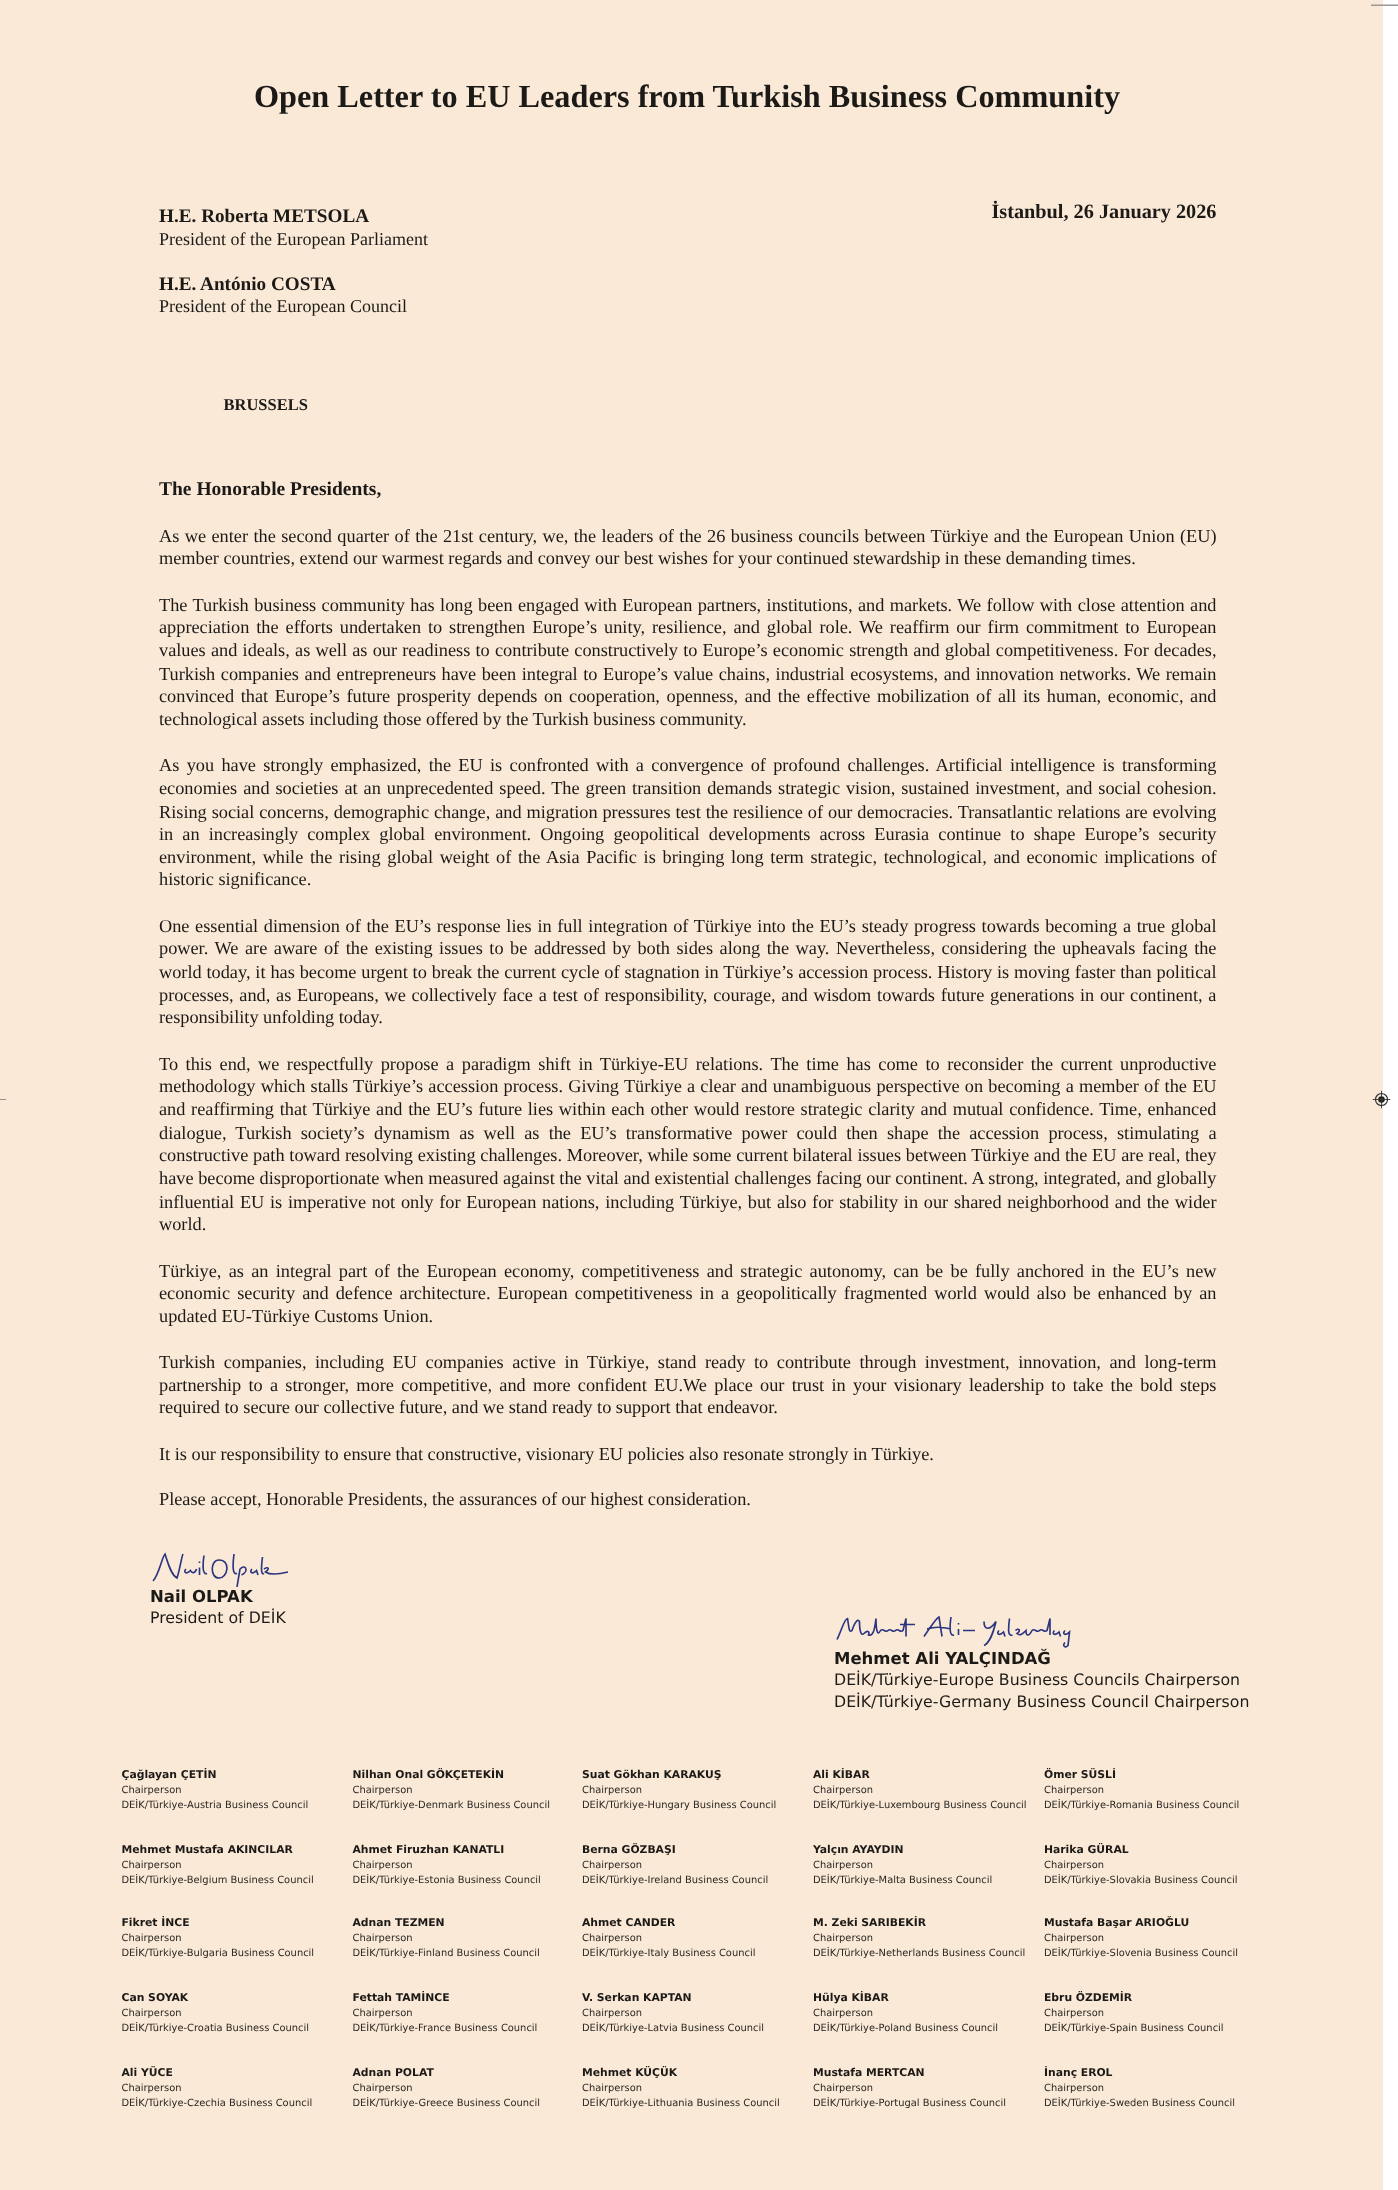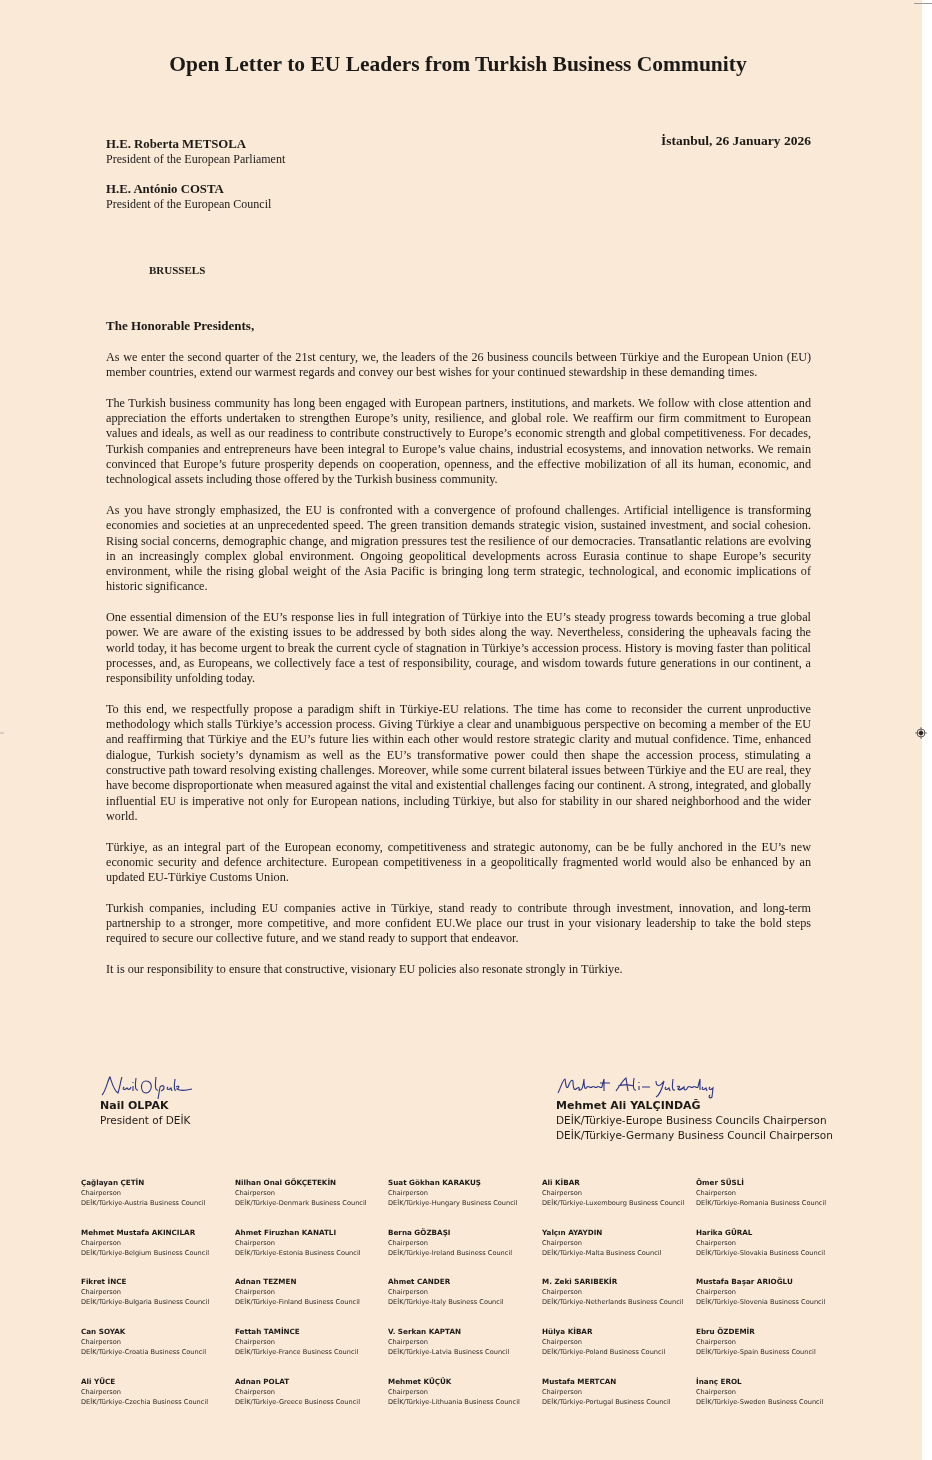--- a/index.html
+++ b/index.html
@@ -13,21 +13,21 @@
   .addr { position: absolute; left: 106px; font-size: 12px; line-height: 15px; }
   .addr .nm { font-weight: bold; font-size: 12.8px; }
   .city { position: absolute; left: 106px; top: 264px; font-weight: bold; font-size: 11px; margin-left: 43px; }
   .salutation { position: absolute; left: 106px; top: 318px; font-weight: bold; font-size: 13px; }
   .body-text { position: absolute; left: 106px; width: 705px; top: 350px; font-size: 12.2px; line-height: 15.3px; text-align: justify; hyphens: auto; }
   .body-text p { margin: 0 0 15.3px 0; }
   .sig { position: absolute; font-family: "DejaVu Sans", sans-serif; }
   .sig .scrawl { display: block; height: 26px; }
   .sig .sname { font-weight: bold; font-size: 11px; line-height: 14px; }
   .sig .stitle { font-size: 10.5px; line-height: 15px; }
-  .sig1 { left: 100px; top: 1073px; }
+  .sig1 { left: 100px; top: 1032px; }
   .sig2 { left: 556px; top: 1073px; }
   .members { position: absolute; left: 81px; top: 1178px; width: 770px; font-family: "DejaVu Sans", sans-serif; }
   .col { position: absolute; top: 0; width: 154px; }
   .member { height: 49.7px; }
   .member .mname { font-weight: bold; font-size: 7.2px; line-height: 10px; white-space: nowrap; }
   .member .mrole, .member .mcouncil { font-size: 6.6px; line-height: 10px; white-space: nowrap; color: #2a2724; }
 </style>
 </head>
 <body>
 
@@ -50,20 +50,21 @@
 
   <div class="body-text">
     <p>As we enter the second quarter of the 21st century, we, the leaders of the 26 business councils between Türkiye and the European Union (EU) member countries, extend our warmest regards and convey our best wishes for your continued stewardship in these demanding times.</p>
     <p>The Turkish business community has long been engaged with European partners, institutions, and markets. We follow with close attention and appreciation the efforts undertaken to strengthen Europe’s unity, resilience, and global role. We reaffirm our firm commitment to European values and ideals, as well as our readiness to contribute constructively to Europe’s economic strength and global competitiveness. For decades, Turkish companies and entrepreneurs have been integral to Europe’s value chains, industrial ecosystems, and innovation networks. We remain convinced that Europe’s future prosperity depends on cooperation, openness, and the effective mobilization of all its human, economic, and technological assets including those offered by the Turkish business community.</p>
     <p>As you have strongly emphasized, the EU is confronted with a convergence of profound challenges. Artificial intelligence is transforming economies and societies at an unprecedented speed. The green transition demands strategic vision, sustained investment, and social cohesion. Rising social concerns, demographic change, and migration pressures test the resilience of our democracies. Transatlantic relations are evolving in an increasingly complex global environment. Ongoing geopolitical developments across Eurasia continue to shape Europe’s security environment, while the rising global weight of the Asia Pacific is bringing long term strategic, technological, and economic implications of historic significance.</p>
     <p>One essential dimension of the EU’s response lies in full integration of Türkiye into the EU’s steady progress towards becoming a true global power. We are aware of the existing issues to be addressed by both sides along the way. Nevertheless, considering the upheavals facing the world today, it has become urgent to break the current cycle of stagnation in Türkiye’s accession process. History is moving faster than political processes, and, as Europeans, we collectively face a test of responsibility, courage, and wisdom towards future generations in our continent, a responsibility unfolding today.</p>
     <p>To this end, we respectfully propose a paradigm shift in Türkiye-EU relations. The time has come to reconsider the current unproductive methodology which stalls Türkiye’s accession process. Giving Türkiye a clear and unambiguous perspective on becoming a member of the EU and reaffirming that Türkiye and the EU’s future lies within each other would restore strategic clarity and mutual confidence. Time, enhanced dialogue, Turkish society’s dynamism as well as the EU’s transformative power could then shape the accession process, stimulating a constructive path toward resolving existing challenges. Moreover, while some current bilateral issues between Türkiye and the EU are real, they have become disproportionate when measured against the vital and existential challenges facing our continent. A strong, integrated, and globally influential EU is imperative not only for European nations, including Türkiye, but also for stability in our shared neighborhood and the wider world.</p>
     <p>Türkiye, as an integral part of the European economy, competitiveness and strategic autonomy, can be be fully anchored in the EU’s new economic security and defence architecture. European competitiveness in a geopolitically fragmented world would also be enhanced by an updated EU-Türkiye Customs Union.</p>
     <p>Turkish companies, including EU companies active in Türkiye, stand ready to contribute through investment, innovation, and long-term partnership to a stronger, more competitive, and more confident EU.We place our trust in your visionary leadership to take the bold steps required to secure our collective future, and we stand ready to support that endeavor.</p>
     <p>It is our responsibility to ensure that constructive, visionary EU policies also resonate strongly in Türkiye.</p>
+    <p>Please accept, Honorable Presidents, the assurances of our highest consideration.</p>
   </div>
 
   <div class="sig sig1">
     <svg class="scrawl" width="100" height="26" viewBox="0 0 100 26">
       <path d="M2 22 C6 18 8 6 10 4 C12 10 14 18 18 20 C20 14 21 6 22 4 M24 14 C22 16 24 18 27 15 C28 17 30 17 31 14 M33 13 L33 18 M33 9 L33 10 M36 5 C35 12 35 18 38 17" fill="none" stroke="#2b3580" stroke-width="1.1"></path>
       <path d="M46 8 C40 8 40 20 46 20 C52 20 54 8 46 8 M56 4 C55 12 55 18 58 17 M60 14 L58 26 M60 14 C64 10 66 16 61 18 M68 14 C66 16 68 18 71 15 L72 18 M75 6 C74 14 74 18 76 17 M76 14 C79 12 80 14 77 16 C80 18 84 18 92 16" fill="none" stroke="#2b3580" stroke-width="1.1"></path>
     </svg>
     <div class="sname">Nail OLPAK</div>
     <div class="stitle">President of DEİK</div>
   </div>

